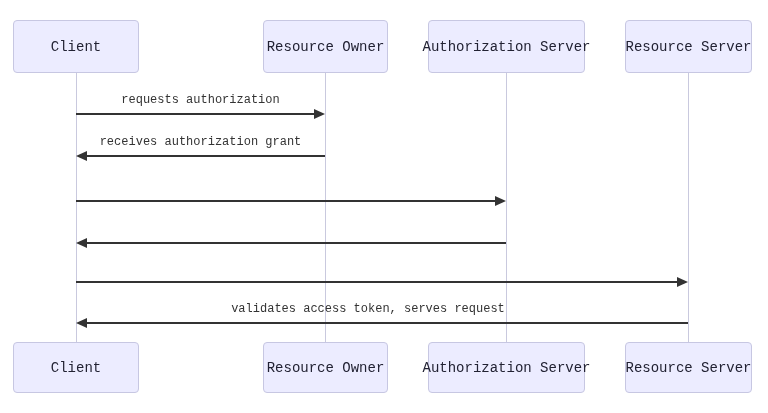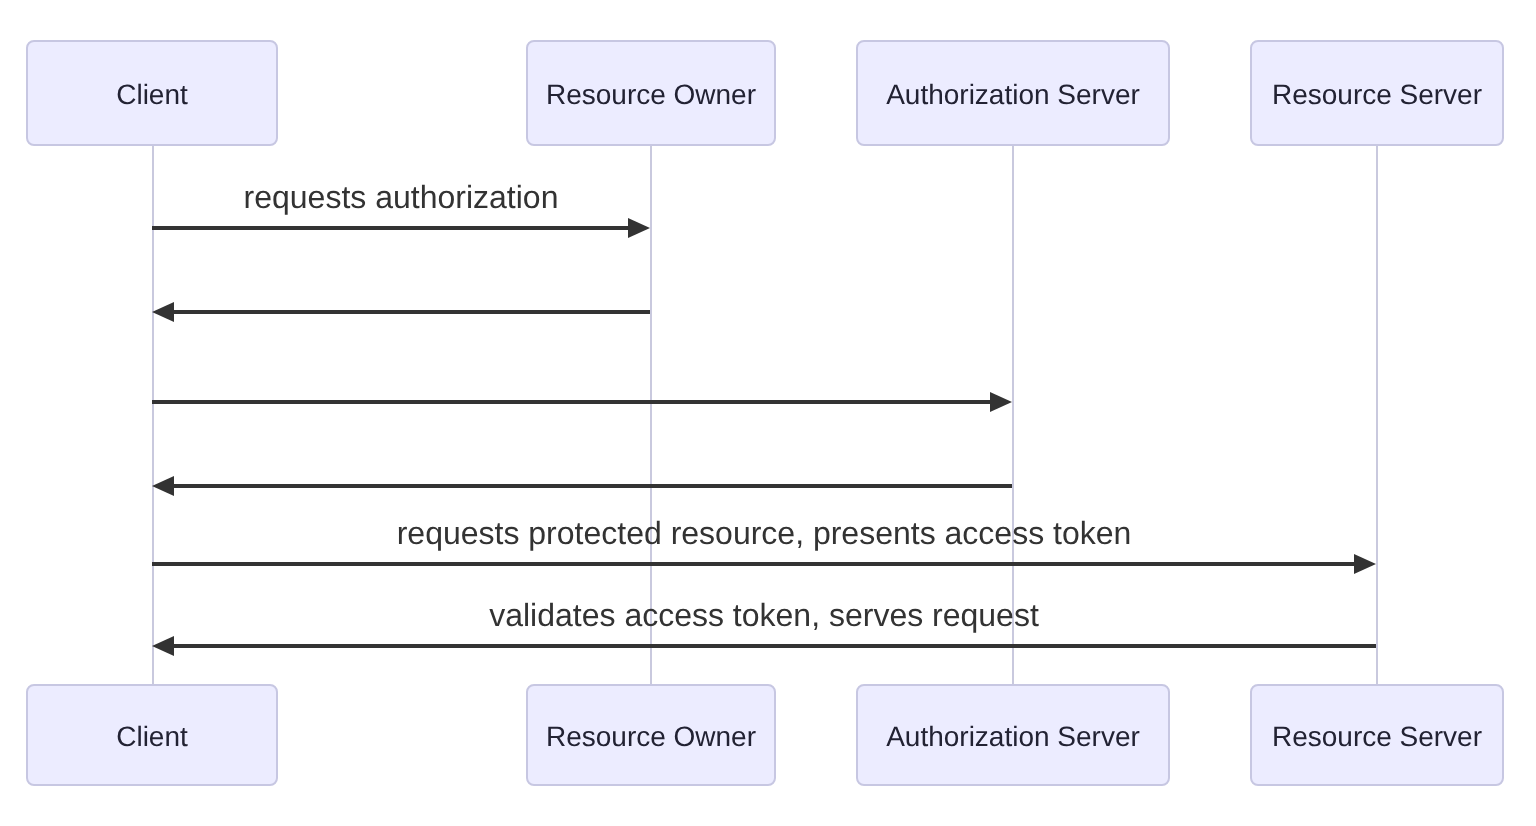--- a/index.html
+++ b/index.html
@@ -7,20 +7,21 @@
     padding: 0;
     background: #ffffff;
     font-family: "Liberation Sans", sans-serif;
   }
   .canvas {
     position: relative;
     width: 768px;
     height: 413px;
     background: #ffffff;
     overflow: hidden;
+    font-family: Liberation Mono, monospace;
   }
   .actor-box {
     position: absolute;
     box-sizing: border-box;
     background: #ECECFF;
     border: 1px solid #c7c7e2;
     border-radius: 4px;
     display: flex;
     align-items: center;
     justify-content: center;
@@ -31,21 +32,21 @@
   .lifeline {
     position: absolute;
     width: 1px;
     background: #c9c9de;
   }
   .msg-label {
     position: absolute;
     height: 20px;
     line-height: 20px;
     text-align: center;
-    font-size: 16px;
+    font-size: 12px;
     color: #333333;
     white-space: nowrap;
   }
   .msg-line {
     position: absolute;
     height: 2px;
     background: #333333;
   }
   .arrowhead {
     position: absolute;
@@ -77,34 +78,34 @@
     <span>Authorization Server</span>
   </div>
   <div class="actor-box" style="left:625px; top:20px; width:127px; height:53px;">
     <span>Resource Server</span>
   </div>
 
   <div class="msg-label" style="left:76px; top:90px; width:249px;">requests authorization</div>
   <div class="msg-line" style="left:76px; top:113px; width:239px;"></div>
   <div class="arrowhead right" style="left:314px; top:109px;"></div>
 
+  <div class="msg-label" style="left:76px; top:132px; width:249px;">receives authorization grant</div>
   <div class="msg-line" style="left:86px; top:155px; width:239px;"></div>
   <div class="arrowhead left" style="left:76px; top:151px;"></div>
 
   <div class="msg-line" style="left:76px; top:200px; width:420px;"></div>
   <div class="arrowhead right" style="left:495px; top:196px;"></div>
 
   <div class="msg-line" style="left:86px; top:242px; width:420px;"></div>
   <div class="arrowhead left" style="left:76px; top:238px;"></div>
 
-  <div class="msg-label" style="left:76px; top:258px; width:612px;">requests protected resource, presents access token</div>
   <div class="msg-line" style="left:76px; top:281px; width:602px;"></div>
   <div class="arrowhead right" style="left:677px; top:277px;"></div>
 
-  <div class="msg-label" style="left:76px; top:299px; width:612px;">validates access token, serves request</div>
+  <div class="msg-label" style="left:62px; top:299px; width:612px;">validates access token, serves request</div>
   <div class="msg-line" style="left:86px; top:322px; width:602px;"></div>
   <div class="arrowhead left" style="left:76px; top:318px;"></div>
 
   <div class="actor-box" style="left:13px; top:342px; width:126px; height:51px;">
     <span>Client</span>
   </div>
   <div class="actor-box" style="left:263px; top:342px; width:125px; height:51px;">
     <span>Resource Owner</span>
   </div>
   <div class="actor-box" style="left:428px; top:342px; width:157px; height:51px;">

